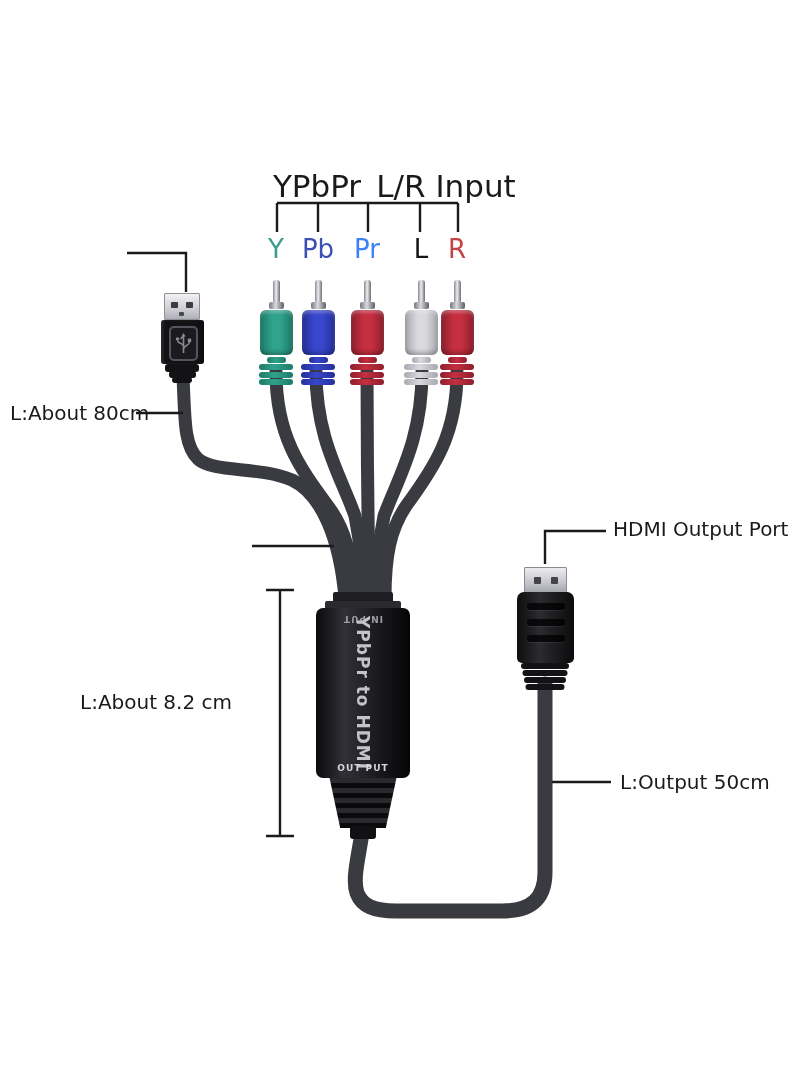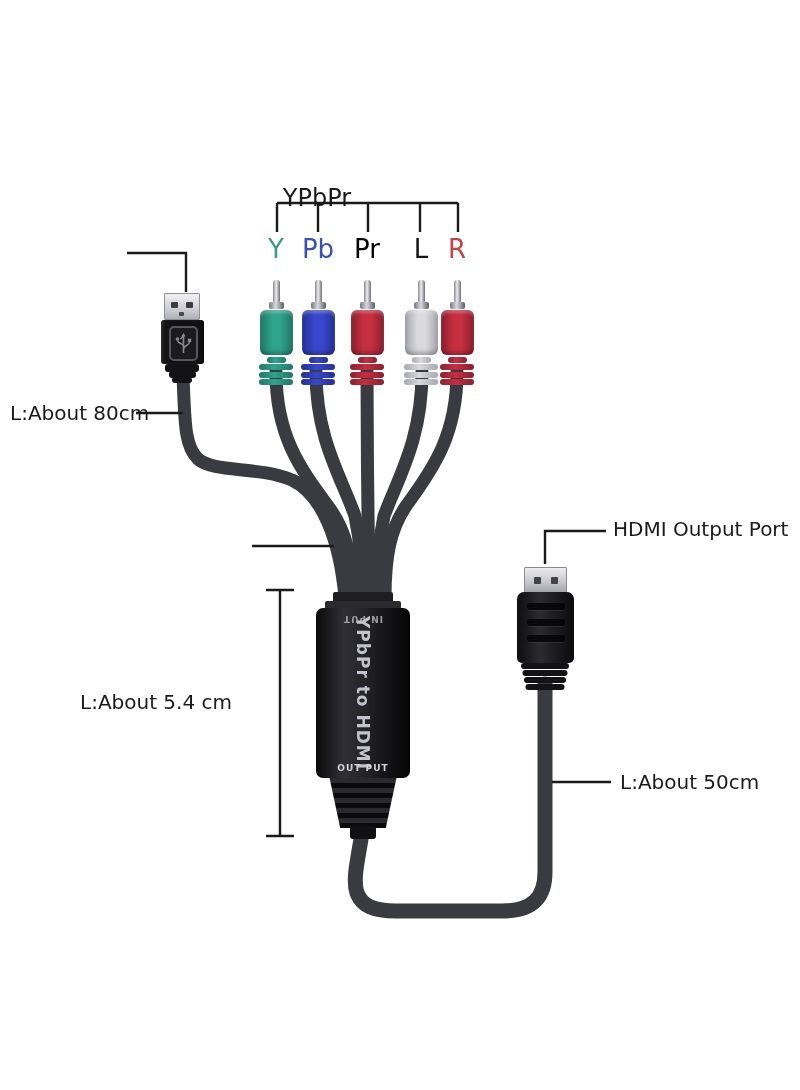--- a/index.html
+++ b/index.html
@@ -5,21 +5,21 @@
   html,body{margin:0;padding:0;background:#fff;}
   .stage{
     position:relative;width:800px;height:1090px;background:#fff;overflow:hidden;
     font-family:"DejaVu Sans","Liberation Sans",sans-serif;color:#1a1a1a;
   }
   .layer{position:absolute;left:0;top:0;width:800px;height:1090px;}
   #cables-svg{z-index:1;}
   .part{position:absolute;z-index:2;}
   #annot-svg{z-index:3;pointer-events:none;}
   .t{position:absolute;z-index:4;white-space:nowrap;}
-  .group-title{font-size:24px;top:184px;transform:translateX(-50%);}
+  .group-title{font-size:31px;top:168px;transform:translateX(-50%);}
   .conn-label{font-size:26px;top:234px;transform:translateX(-50%);font-weight:500;}
   .usb-label{top:238px;left:76px;transform:translateX(-50%);text-align:center;font-size:23px;line-height:33px;}
   .meas{font-size:20px;}
 
   
   .rca{width:34px;z-index:2;position:absolute;top:280px;}
   .rca .pin{width:7px;height:22px;margin:0 auto;border-radius:3px 3px 1px 1px;
     background:linear-gradient(90deg,#86868e,#eeeef2 45%,#6d6d75);}
   .rca .pcollar{width:15px;height:7px;margin:0 auto;border-radius:2px;
     background:linear-gradient(90deg,#77777f,#d9d9df 45%,#5c5c64);}
@@ -187,26 +187,27 @@
       <path d="M127,253 H186 V292"></path>
       <path d="M136,413 H183"></path>
       <path d="M252,546 H334"></path>
       <path d="M280,590 V836 M266,590 H294 M266,836 H294"></path>
       <path d="M606,531 H545 V564"></path>
       <path d="M552,782 H611"></path>
     </g>
   </svg>
 
   <div class="t group-title" style="left:317px">YPbPr</div>
+  <div class="t group-title" style="left:446px">L/R Input</div>
 
   <div class="t conn-label" style="left: 276px; color: rgb(61, 155, 143);">Y</div>
   <div class="t conn-label" style="left: 318px; color: rgb(58, 80, 181);">Pb</div>
-  <div class="t conn-label" style="left: 367px; color: #000000;">Pr</div>
+  <div class="t conn-label" style="left: 367px; color: #3b82f6;">Pr</div>
   <div class="t conn-label" style="left: 421px; color: rgb(20, 20, 20);">L</div>
   <div class="t conn-label" style="left: 457px; color: rgb(194, 68, 68);">R</div>
 
 
   <div class="t meas" style="left:10px;top:401px">L:About 80cm</div>
-  <div class="t meas" style="left:80px;top:690px">L:About 5.4 cm</div>
+  <div class="t meas" style="left:80px;top:690px">L:About 8.2 cm</div>
   <div class="t meas" style="left:613px;top:517px">HDMI Output Port</div>
-  <div class="t meas" style="left:620px;top:770px">L:About 50cm</div>
+  <div class="t meas" style="left:620px;top:770px">L:Output 50cm</div>
 
 </div>
 
 </body></html>

